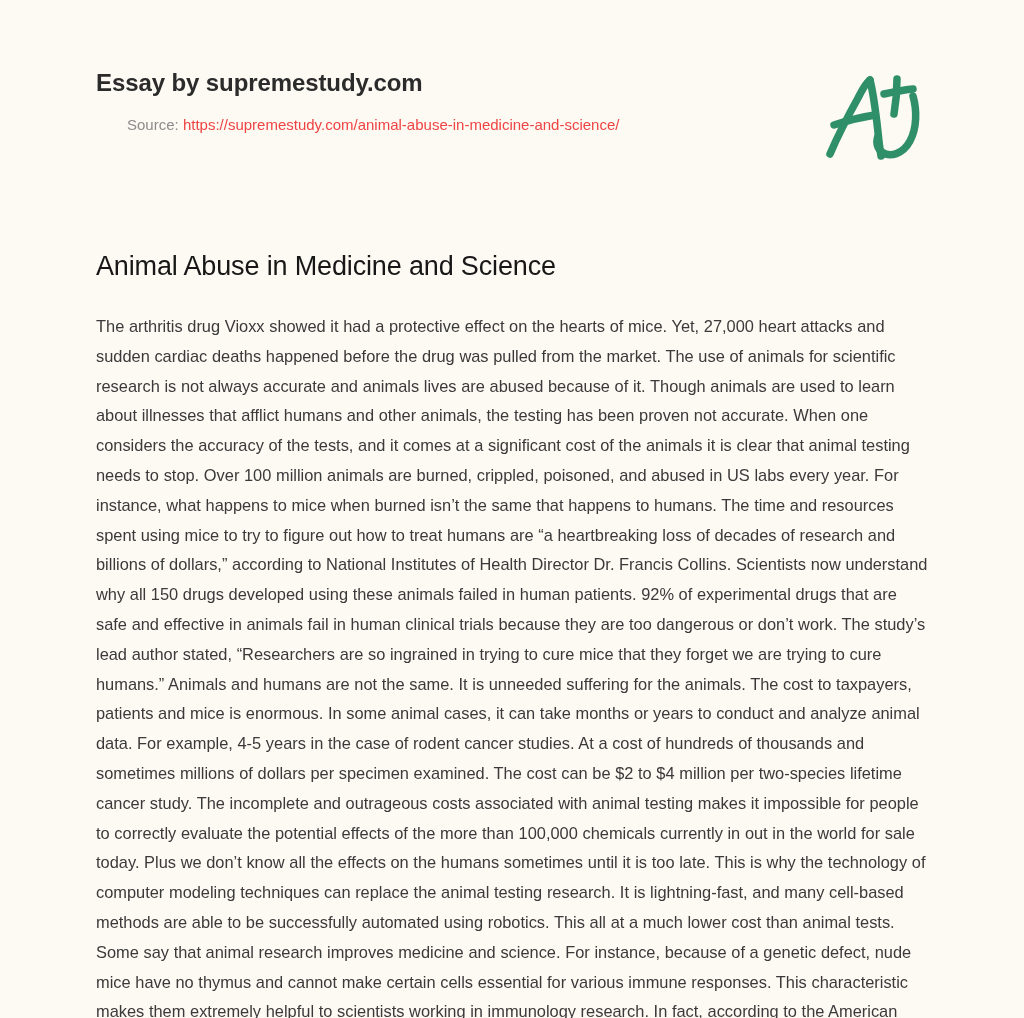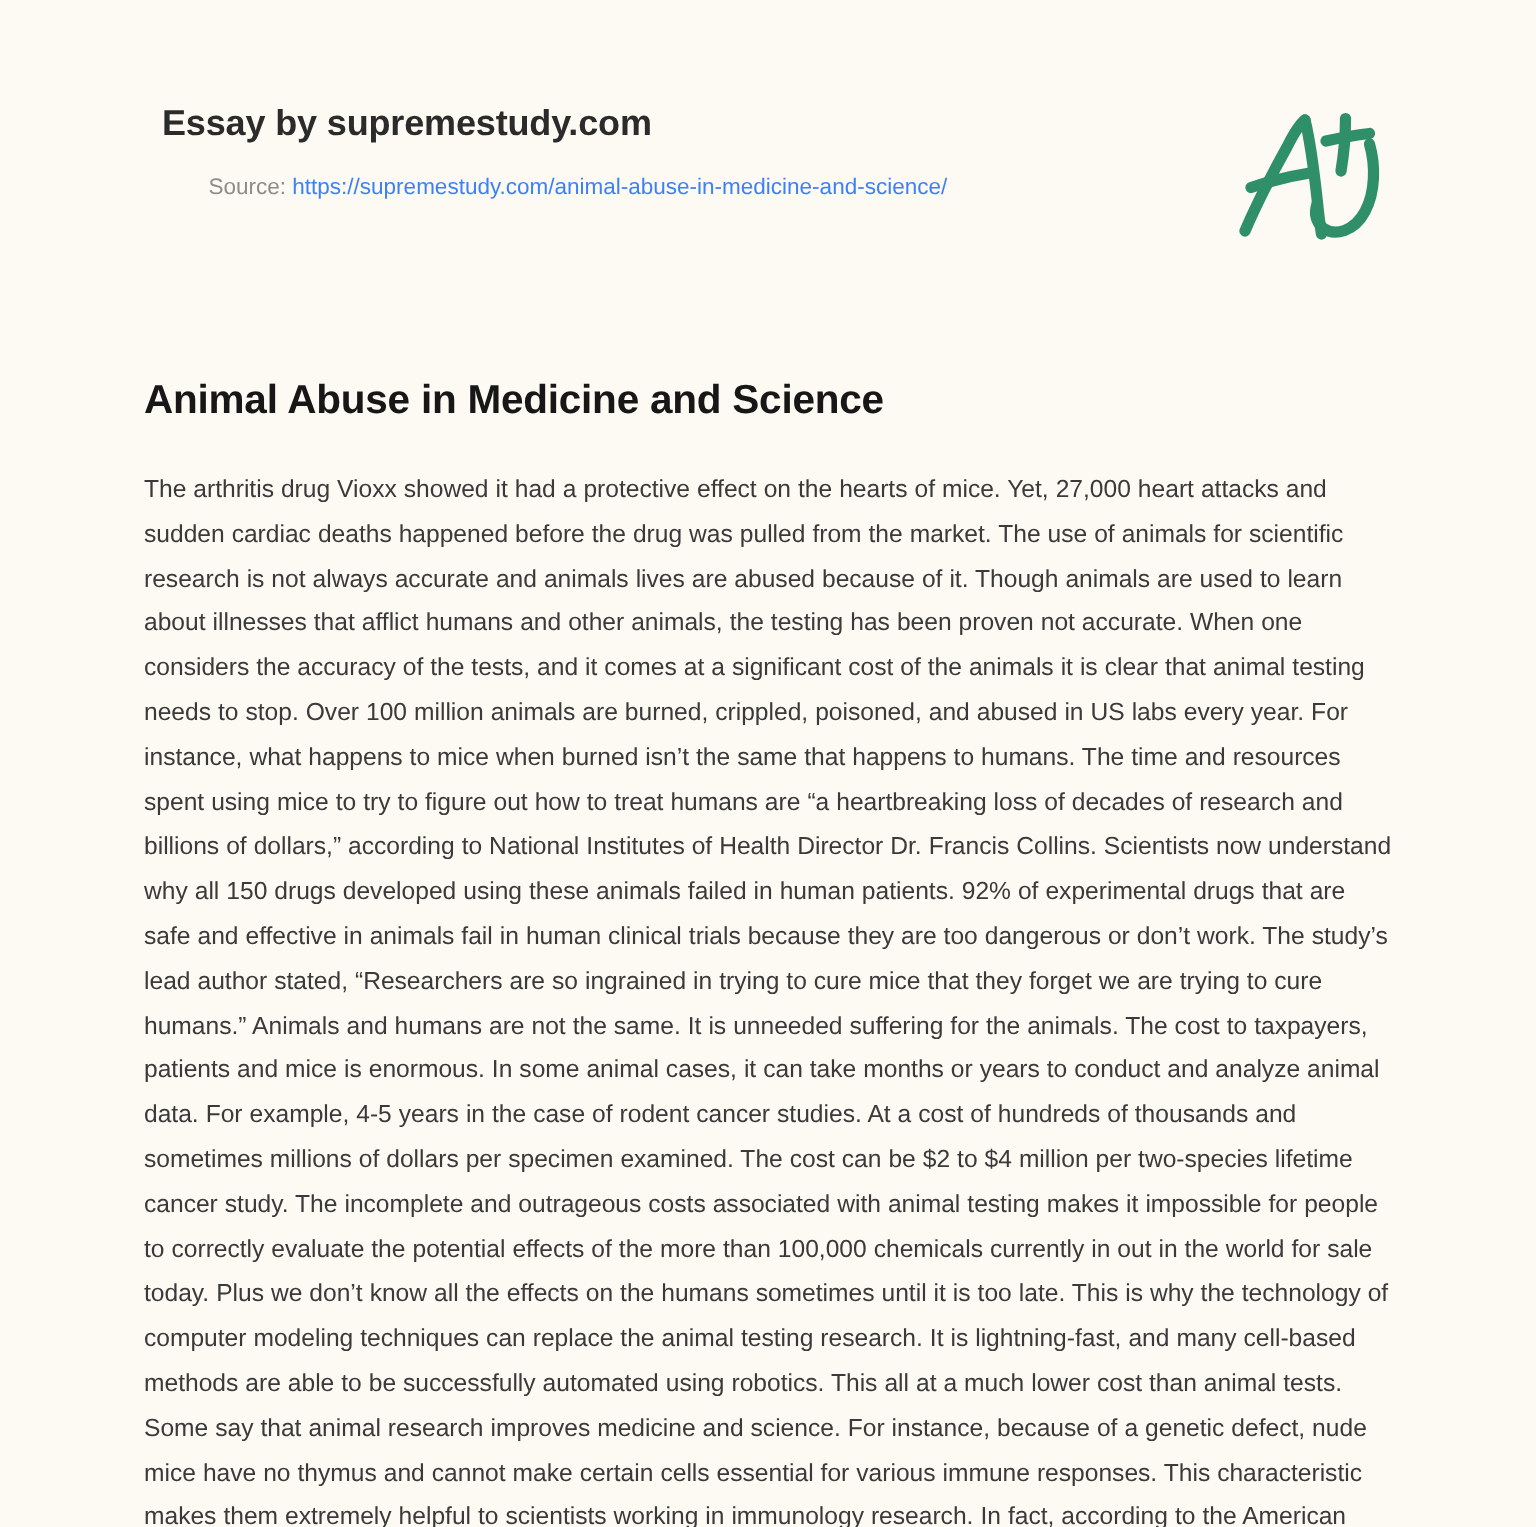--- a/index.html
+++ b/index.html
@@ -18,21 +18,21 @@
   .page {
     position: relative;
     width: 1024px;
     height: 1018px;
     box-sizing: border-box;
   }
 
   
   .header {
     position: absolute;
-    left: 108px;
+    left: 96px;
     top: 68px;
     right: 96px;
   }
 
   .essay-by {
     font-size: 24px;
     font-weight: bold;
     color: #2b2b2b;
     letter-spacing: -0.1px;
     line-height: 30px;
@@ -46,21 +46,21 @@
     color: #8c8c8c;
     white-space: nowrap;
   }
 
   .source-label {
     color: #8c8c8c;
     margin-left: 31px;
   }
 
   .source-url {
-    color: #3b82f6;
+    color: #ef4444;
     text-decoration: none;
   }
 
   
   .logo {
     position: absolute;
     left: 818px;
     top: 66px;
     width: 110px;
     height: 100px;
@@ -72,21 +72,21 @@
   }
 
   
   .essay-title {
     position: absolute;
     left: 96px;
     top: 249px;
     right: 96px;
     margin: 0;
     font-size: 27px;
-    font-weight: bold;
+    font-weight: normal;
     color: #171717;
     line-height: 34px;
     letter-spacing: -0.15px;
   }
 
   
   .essay-body {
     position: absolute;
     left: 96px;
     top: 312px;

